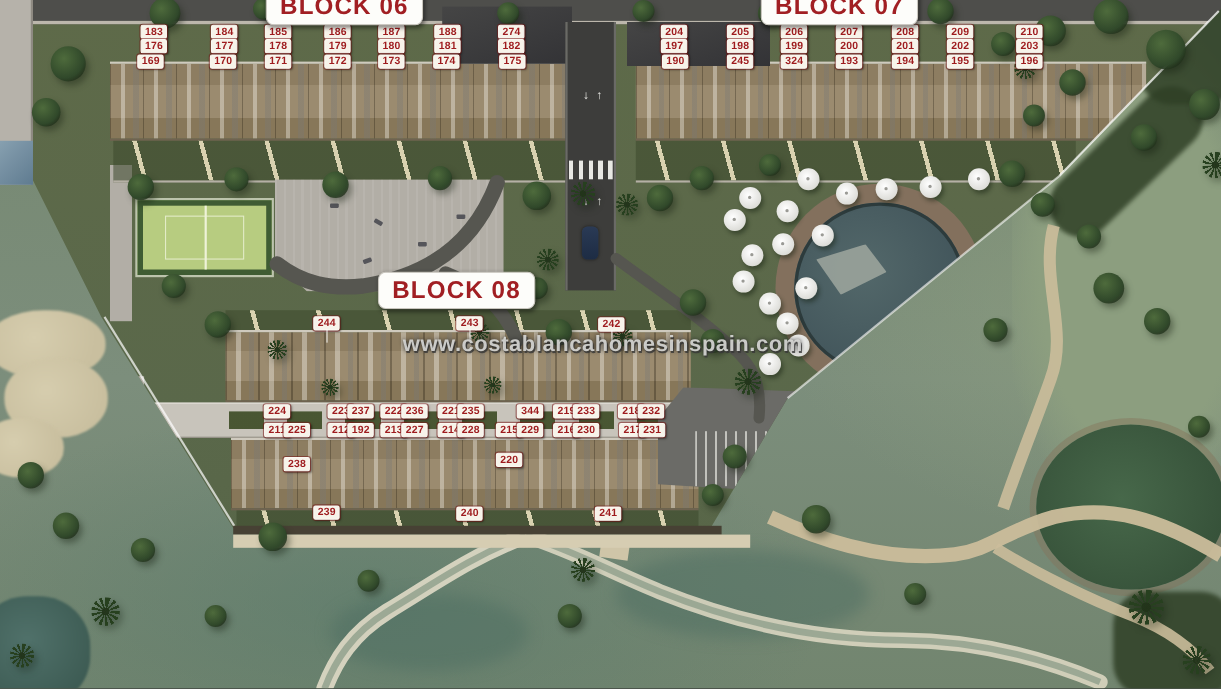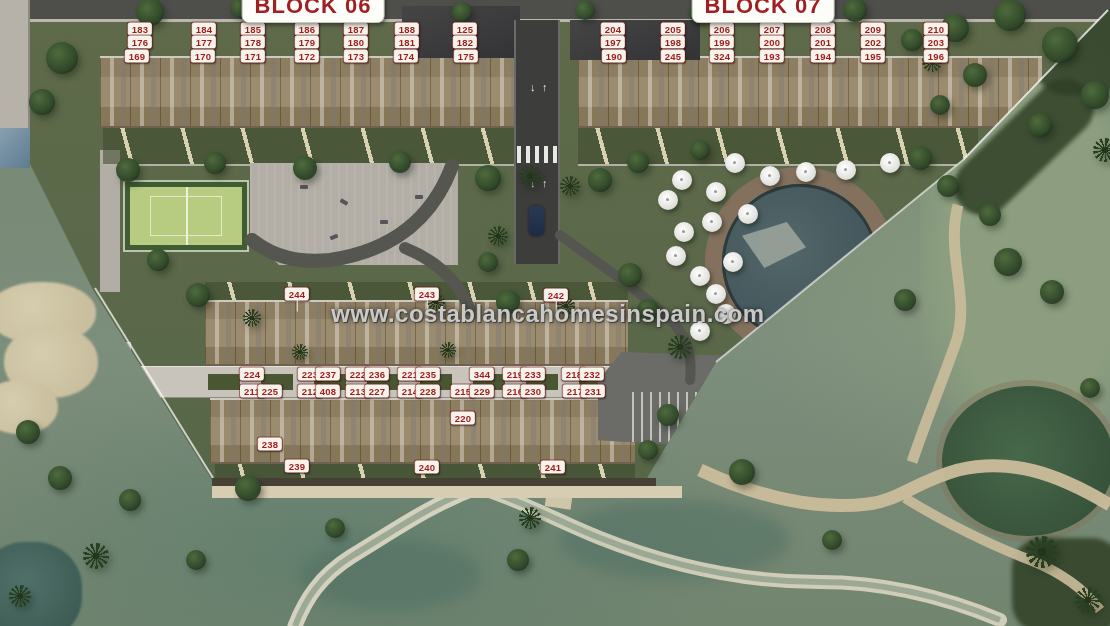--- a/index.html
+++ b/index.html
@@ -104,21 +104,21 @@
      background:#f7f3ea;color:#9e1b1e;font-size:9.5px;font-weight:bold;letter-spacing:.2px;
      border-radius:2px;border:1px solid #fbf8f2;
      box-shadow:0 0 0 1px rgba(122,24,22,.55),1px 1px 2px rgba(0,0,0,.45);
      white-space:nowrap;z-index:30;}
   .leader-down::before{content:"";position:absolute;left:50%;top:100%;width:1px;height:12px;background:rgba(255,255,255,.85);}
   .block-title{transform:translate(-50%,-50%);padding:3px 12px;background:#fdfdfa;
      border-radius:7px;border:1px solid #c9c6be;color:#a11f23;font-weight:bold;
      font-size:22px;letter-spacing:1px;box-shadow:1px 2px 4px rgba(0,0,0,.45);
      white-space:nowrap;z-index:31;font-stretch:condensed;}
   .watermark{left:548px;top:314px;transform:translate(-50%,-50%);z-index:32;
-     color:rgba(214,214,212,.92);font-size:24px;font-weight:bold;letter-spacing:.5px;
+     color:rgba(214,214,212,.92);font-size:20px;font-weight:bold;letter-spacing:.5px;
      text-shadow:0 0 4px rgba(35,35,35,.95),1px 1px 0 rgba(60,60,60,.8);white-space:nowrap;}
   svg.overlay{left:0;top:0;z-index:5;pointer-events:none;}
   .z6{z-index:6;} .z7{z-index:7;} .z8{z-index:8;}
 </style>
 </head>
 <body>
 
 <div id="canvas">
 
   <div class="golf-tint"></div>
@@ -290,21 +290,21 @@
       <div class="umb" style="left: 700px; top: 331px;"></div>
     </div>
 
   <div id="labels-layer" style="inset:0;">
       <div class="badge" style="left: 140px; top: 29px;">183</div>
       <div class="badge" style="left: 204px; top: 29px;">184</div>
       <div class="badge" style="left: 253px; top: 29px;">185</div>
       <div class="badge" style="left: 307px; top: 29px;">186</div>
       <div class="badge" style="left: 356px; top: 29px;">187</div>
       <div class="badge" style="left: 407px; top: 29px;">188</div>
-      <div class="badge" style="left: 465px; top: 29px;">125</div>
+      <div class="badge" style="left: 465px; top: 29px;">274</div>
       <div class="badge" style="left: 140px; top: 42px;">176</div>
       <div class="badge" style="left: 204px; top: 42px;">177</div>
       <div class="badge" style="left: 253px; top: 42px;">178</div>
       <div class="badge" style="left: 307px; top: 42px;">179</div>
       <div class="badge" style="left: 356px; top: 42px;">180</div>
       <div class="badge" style="left: 407px; top: 42px;">181</div>
       <div class="badge" style="left: 465px; top: 42px;">182</div>
       <div class="badge" style="left: 137px; top: 56px;">169</div>
       <div class="badge" style="left: 203px; top: 56px;">170</div>
       <div class="badge" style="left: 253px; top: 56px;">171</div>
@@ -330,47 +330,48 @@
       <div class="badge" style="left: 673px; top: 56px;">245</div>
       <div class="badge" style="left: 722px; top: 56px;">324</div>
       <div class="badge" style="left: 772px; top: 56px;">193</div>
       <div class="badge" style="left: 823px; top: 56px;">194</div>
       <div class="badge" style="left: 873px; top: 56px;">195</div>
       <div class="badge" style="left: 936px; top: 56px;">196</div>
       <div class="badge leader-down" style="left: 297px; top: 294px;">244</div>
       <div class="badge leader-down" style="left: 427px; top: 294px;">243</div>
       <div class="badge leader-down" style="left: 556px; top: 295px;">242</div>
       <div class="badge" style="left: 252px; top: 374px;">224</div>
-      <div class="badge" style="left: 270px; top: 396px; margin-top: 48px;">238</div>
+      <div class="badge" style="left: 270px; top: 374px; margin-top: 48px;">238</div>
       <div class="badge" style="left: 310px; top: 374px;">223</div>
       <div class="badge" style="left: 328px; top: 374px;">237</div>
       <div class="badge" style="left: 358px; top: 374px;">222</div>
       <div class="badge" style="left: 377px; top: 374px;">236</div>
       <div class="badge" style="left: 410px; top: 374px;">221</div>
       <div class="badge" style="left: 428px; top: 374px;">235</div>
       <div class="badge" style="left: 463px; top: 374px; margin-top: 44px;">220</div>
       <div class="badge" style="left: 482px; top: 374px;">344</div>
       <div class="badge" style="left: 515px; top: 374px;">219</div>
       <div class="badge" style="left: 533px; top: 374px; text-align: right;">233</div>
       <div class="badge" style="left: 574px; top: 374px;">218</div>
       <div class="badge" style="left: 592px; top: 374px;">232</div>
       <div class="badge" style="left: 252px; top: 391px;">211</div>
       <div class="badge" style="left: 270px; top: 391px;">225</div>
       <div class="badge" style="left: 310px; top: 391px;">212</div>
-      <div class="badge" style="left: 328px; top: 391px;">408</div>
+      <div class="badge" style="left: 328px; top: 391px;">192</div>
       <div class="badge" style="left: 358px; top: 391px;">213</div>
       <div class="badge" style="left: 377px; top: 391px;">227</div>
       <div class="badge" style="left: 410px; top: 391px;">214</div>
       <div class="badge" style="left: 428px; top: 391px;">228</div>
       <div class="badge" style="left: 463px; top: 391px;">215</div>
       <div class="badge" style="left: 482px; top: 391px;">229</div>
       <div class="badge" style="left: 515px; top: 391px;">216</div>
       <div class="badge" style="left: 533px; top: 391px;">230</div>
       <div class="badge" style="left: 575px; top: 391px;">217</div>
       <div class="badge" style="left: 593px; top: 391px;">231</div>
       <div class="badge" style="left: 297px; top: 466px;">239</div>
       <div class="badge" style="left: 427px; top: 467px;">240</div>
       <div class="badge" style="left: 553px; top: 467px;">241</div>
     </div>
   <div class="block-title" style="left:313px;top:6px;">BLOCK 06</div>
   <div class="block-title" style="left:763px;top:6px;">BLOCK 07</div>
+  <div class="block-title" style="left:415px;top:264px;">BLOCK 08</div>
   <div class="watermark">www.costablancahomesinspain.com</div>
 </div>
 
 </body></html>

